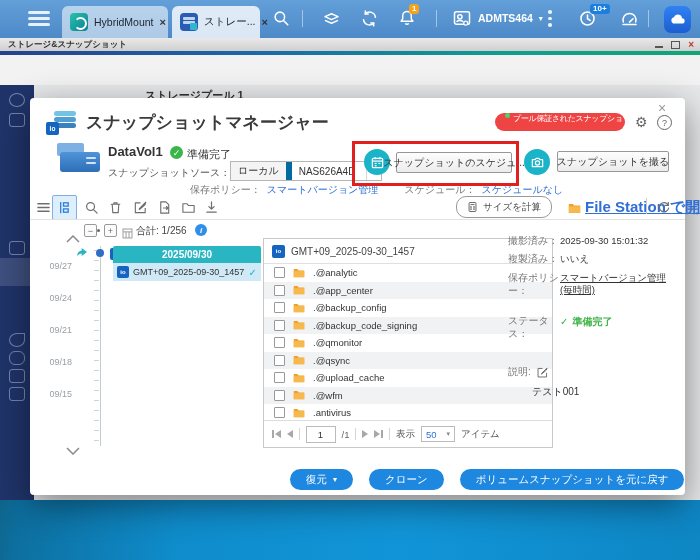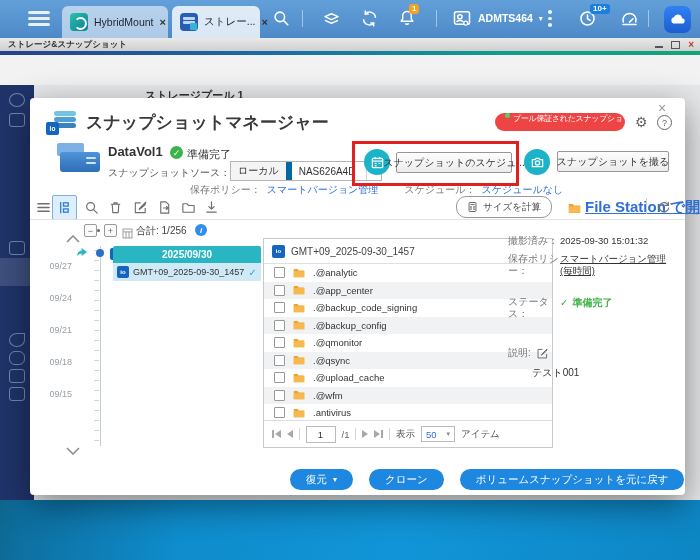--- a/index.html
+++ b/index.html
@@ -526,30 +526,30 @@
             </svg>
             <span class="fname">.@app_center</span>
           </div>
 
           <div class="frow">
             <span class="cbx"></span>
             <svg width="12" height="10" viewBox="0 0 16 13">
               <path d="M1 1h5l1.5 2H15v9H1z" fill="#f0a12c"></path>
               <path d="M1 4h14v8H1z" fill="#f7b84e"></path>
             </svg>
+            <span class="fname">.@backup_config</span>
+          </div>
+
+          <div class="frow">
+            <span class="cbx"></span>
+            <svg width="12" height="10" viewBox="0 0 16 13">
+              <path d="M1 1h5l1.5 2H15v9H1z" fill="#f0a12c"></path>
+              <path d="M1 4h14v8H1z" fill="#f7b84e"></path>
+            </svg>
             <span class="fname">.@backup_code_signing</span>
-          </div>
-
-          <div class="frow">
-            <span class="cbx"></span>
-            <svg width="12" height="10" viewBox="0 0 16 13">
-              <path d="M1 1h5l1.5 2H15v9H1z" fill="#f0a12c"></path>
-              <path d="M1 4h14v8H1z" fill="#f7b84e"></path>
-            </svg>
-            <span class="fname">.@backup_config</span>
           </div>
 
           <div class="frow">
             <span class="cbx"></span>
             <svg width="12" height="10" viewBox="0 0 16 13">
               <path d="M1 1h5l1.5 2H15v9H1z" fill="#f0a12c"></path>
               <path d="M1 4h14v8H1z" fill="#f7b84e"></path>
             </svg>
             <span class="fname">.@qmonitor</span>
           </div>
@@ -617,20 +617,24 @@
         </span>
         <span class="pgshow">アイテム</span>
       </div>
     </div>
 
     <div class="abs details">
       <div class="drow">
         <span class="dlab">撮影済み：</span>
         <span class="dval">2025-09-30 15:01:32</span>
       </div>
+      <div class="drow" style="margin-bottom:7px">
+        <span class="dlab">複製済み：</span>
+        <span class="dval">いいえ</span>
+      </div>
       <div class="drow" style="margin-bottom:18px">
         <span class="dlab">保存ポリシー：</span>
         <span class="dval link" style="text-decoration:underline">スマートバージョン管理 (毎時間)</span>
       </div>
       <div class="drow" style="margin-bottom:20px">
         <span class="dlab">ステータス：</span>
         <span class="dval statusval">
             <span>✓</span>
             <span>準備完了</span>
           </span>

